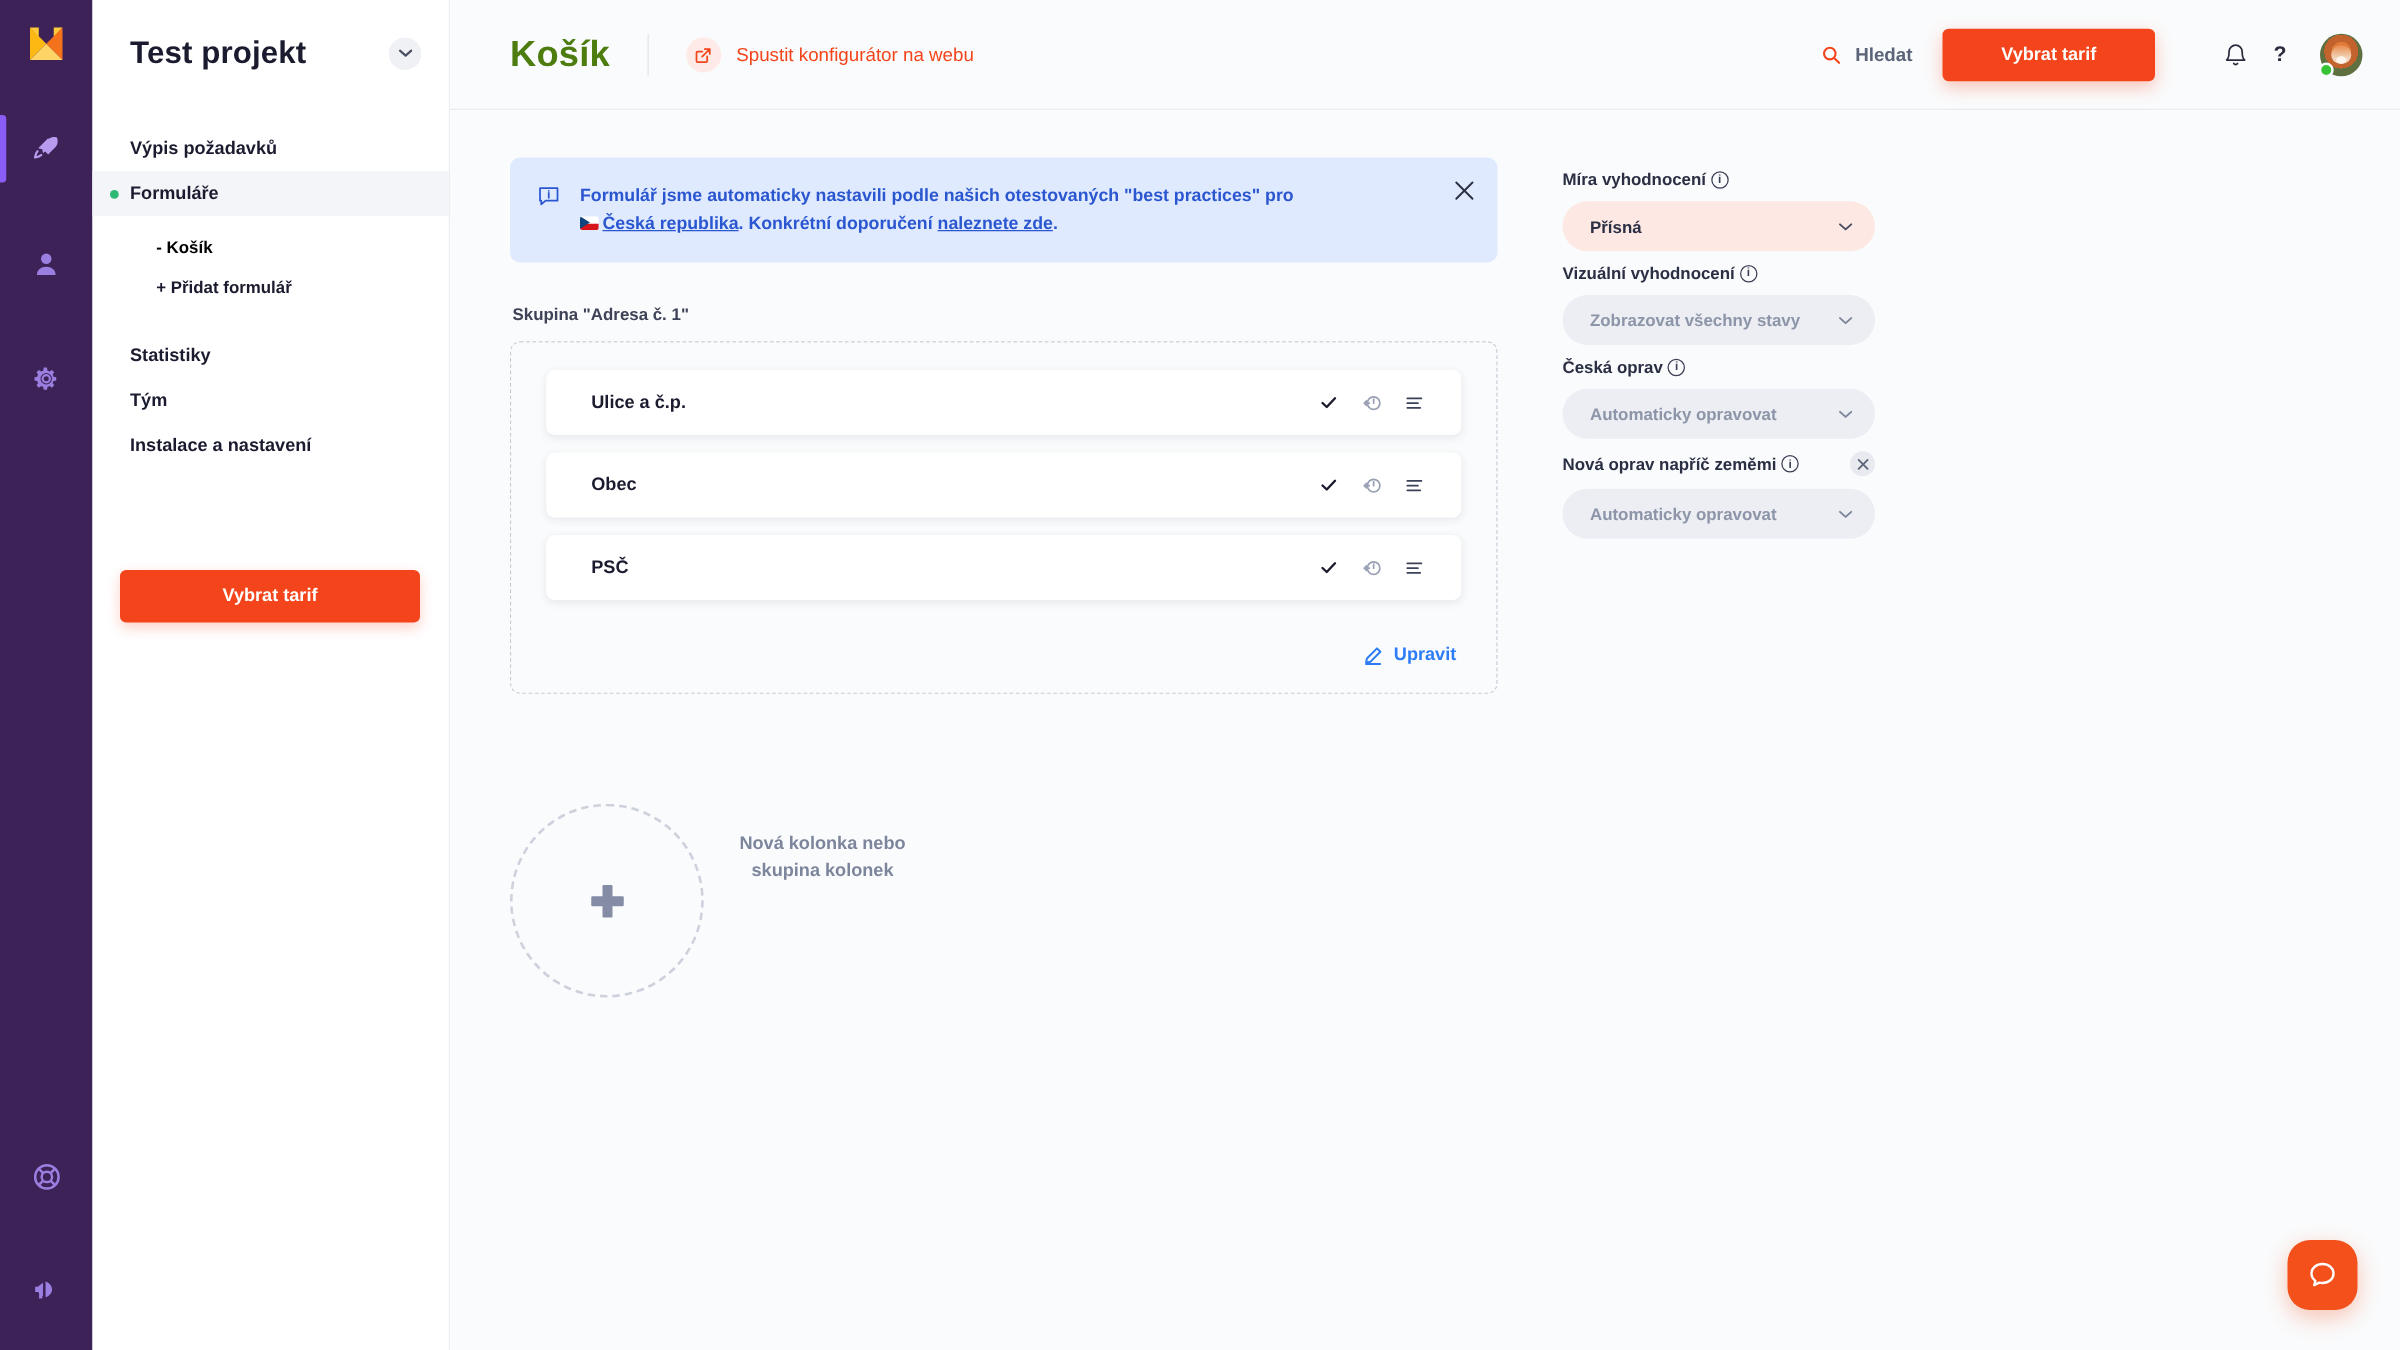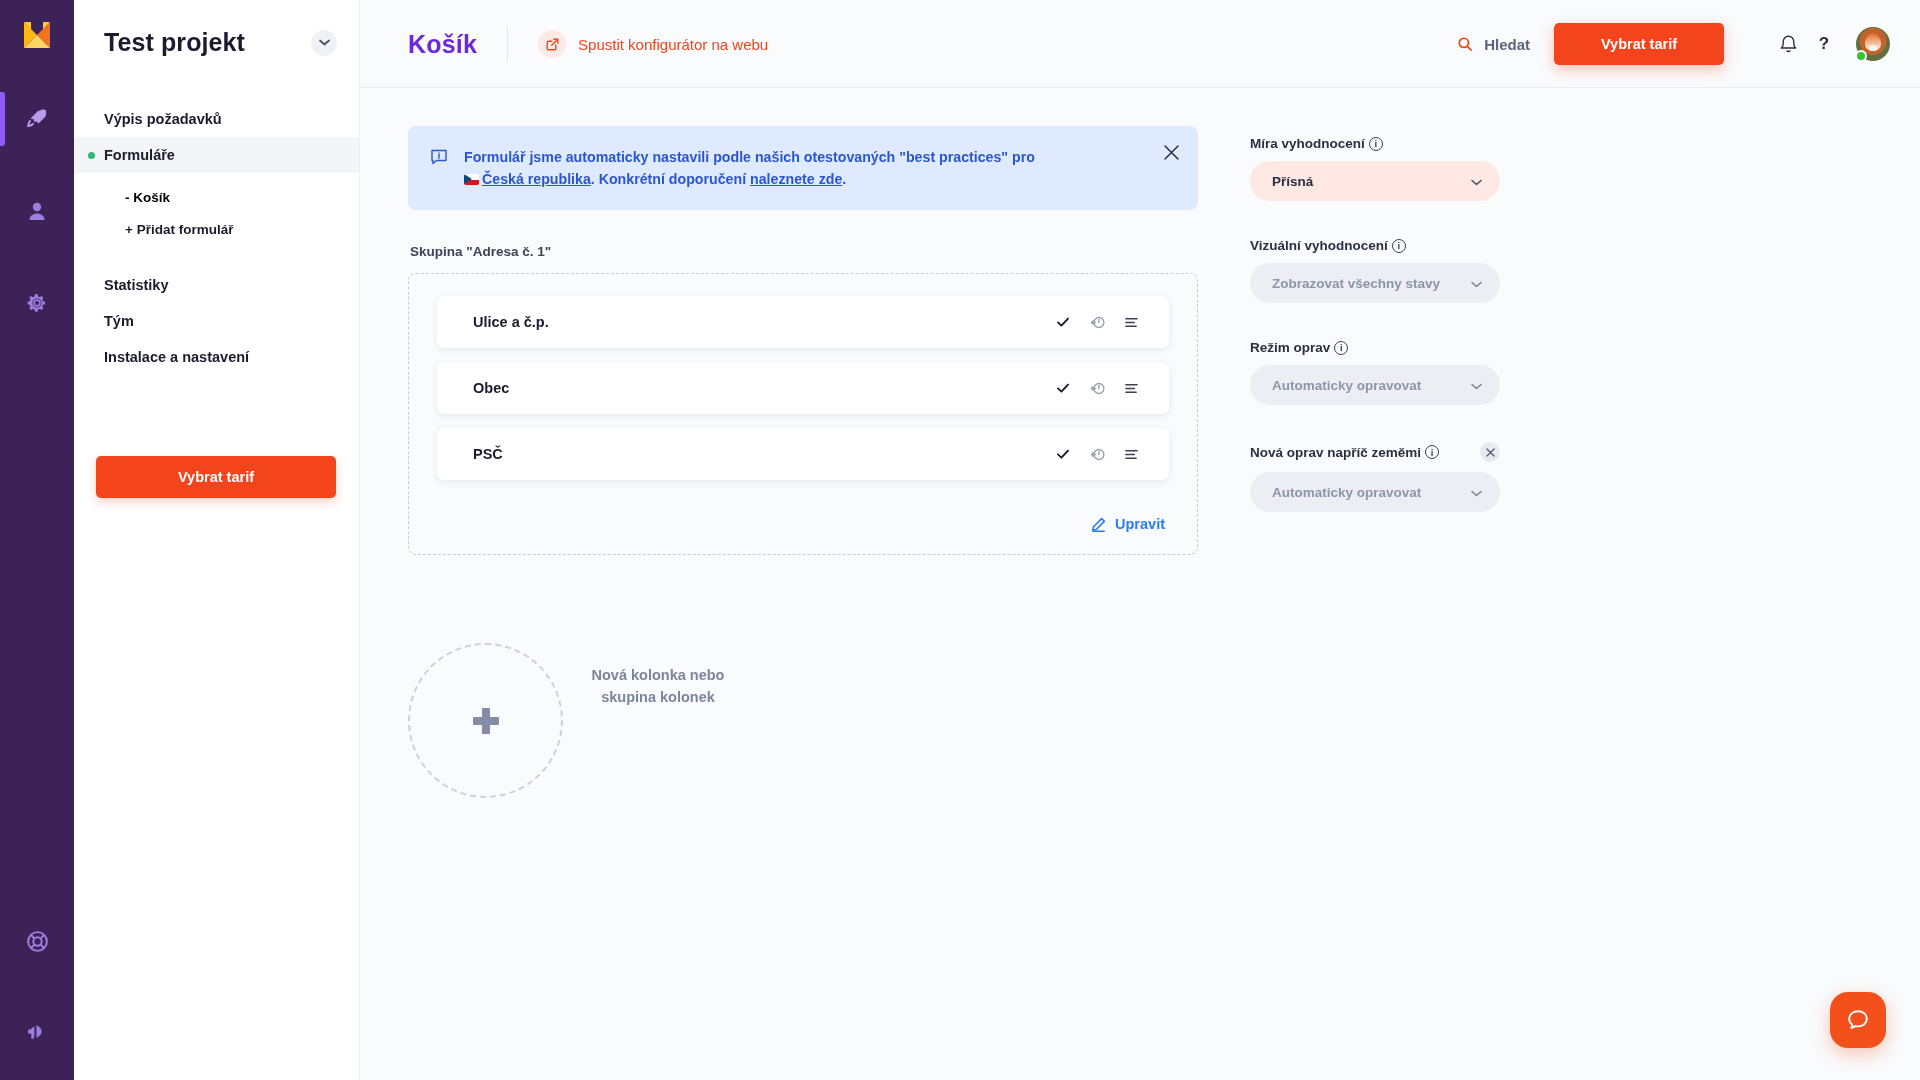--- a/index.html
+++ b/index.html
@@ -62,21 +62,21 @@
     position:absolute; left: 22px; top: 456px; width: 240px; height: 42px;
     background:#f4441b; color:#fff; border:none; border-radius: 5px;
     font-size: 14.5px; font-weight: 700; cursor:pointer;
     font-family:"Liberation Sans", sans-serif;
     box-shadow: 0 4px 10px rgba(244,68,27,.24);
   }
 
   
   .main { flex: 1; height: 1080px; background:#fafbfc; position:relative; overflow:hidden; }
   .topbar { height: 88px; display:flex; align-items:center; padding: 0 30px 0 48px; }
-  .page-title { font-size: 25px; font-weight:700; color:#6d28d9; letter-spacing:.2px; }
+  .page-title { font-size: 29px; font-weight:700; color:#4d7c0f; letter-spacing:.2px; }
   .vdiv { width:1px; height: 34px; background:#e2e5ea; margin: 0 30px; }
   .cfg-link { display:flex; align-items:center; gap: 12px; cursor:pointer; }
   .cfg-ico {
     width:28px; height:28px; border-radius:50%; background:#feeae6;
     display:flex; align-items:center; justify-content:center; flex:0 0 28px;
   }
   .cfg-txt { color:#f4441b; font-size:15px; font-weight:400; }
   .top-right { margin-left:auto; display:flex; align-items:center; gap: 0; }
   .search { display:flex; align-items:center; gap: 11px; cursor:pointer; margin-right: 24px; text-align: center; }
   .search-label { color:#5b6478; font-size:15px; font-weight:600; }
@@ -160,21 +160,21 @@
     width: 155px; height: 155px; border-radius:50%; border: 2px dashed #ccd1dc;
     display:flex; align-items:center; justify-content:center; cursor:pointer;
   }
   .plus { position:relative; width:26px; height:26px; }
   .plus::before,.plus::after{content:"";position:absolute;background:#858da6;border-radius:1px;}
   .plus::before{left:9px;top:0;width:8px;height:26px;}
   .plus::after{top:9px;left:0;height:8px;width:26px;}
   .addlabel { margin-top:22px; text-align:center; font-size:14.5px; font-weight:700; color:#7c859c; line-height:1.5; width: 190px;}
 
   
-  .set-block { margin-bottom: 37px; }
+  .set-block { margin-bottom: 10px; }
   .set-label-row { display:flex; align-items:center; gap: 4px; margin-bottom: 10px; }
   .set-label { font-size:13.5px; font-weight:700; color:#2b2f44; }
   .info-i { width:14px;height:14px;border-radius:50%;border:1.3px solid #3a3f55;display:inline-flex;align-items:center;justify-content:center;font-size:9.5px;font-weight:700;color:#3a3f55;cursor:pointer;flex:0 0 14px;}
   .clear-x { margin-left:auto; width:20px;height:20px;border-radius:50%;background:#e8eaef;display:flex;align-items:center;justify-content:center;cursor:pointer;color:#5b6478;font-size:12px;}
   .select {
     height: 40px; border-radius: 20px; background:#eceef3; display:flex; align-items:center;
     padding: 0 18px 0 22px; cursor:pointer;
   }
   .select.warn { background:#fde8e4; }
   .select-val { font-size:13.5px; font-weight:600; color:#8d95a8; }
@@ -461,21 +461,21 @@
             <span class="select-chev">
               <svg width="11" height="7" viewBox="0 0 11 7" fill="none" stroke="#7e869b" stroke-width="1.6" stroke-linecap="round" stroke-linejoin="round">
                   <path d="M1 1.5 5.5 5.5 10 1.5"></path>
                 </svg>
             </span>
           </div>
         </div>
 
         <div class="set-block">
           <div class="set-label-row">
-            <span class="set-label">Režim oprav</span>
+            <span class="set-label">Česká oprav</span>
             <span class="info-i">i</span>
           </div>
           <div class="select">
             <span class="select-val">Automaticky opravovat</span>
             <span class="select-chev">
               <svg width="11" height="7" viewBox="0 0 11 7" fill="none" stroke="#7e869b" stroke-width="1.6" stroke-linecap="round" stroke-linejoin="round">
                   <path d="M1 1.5 5.5 5.5 10 1.5"></path>
                 </svg>
             </span>
           </div>

